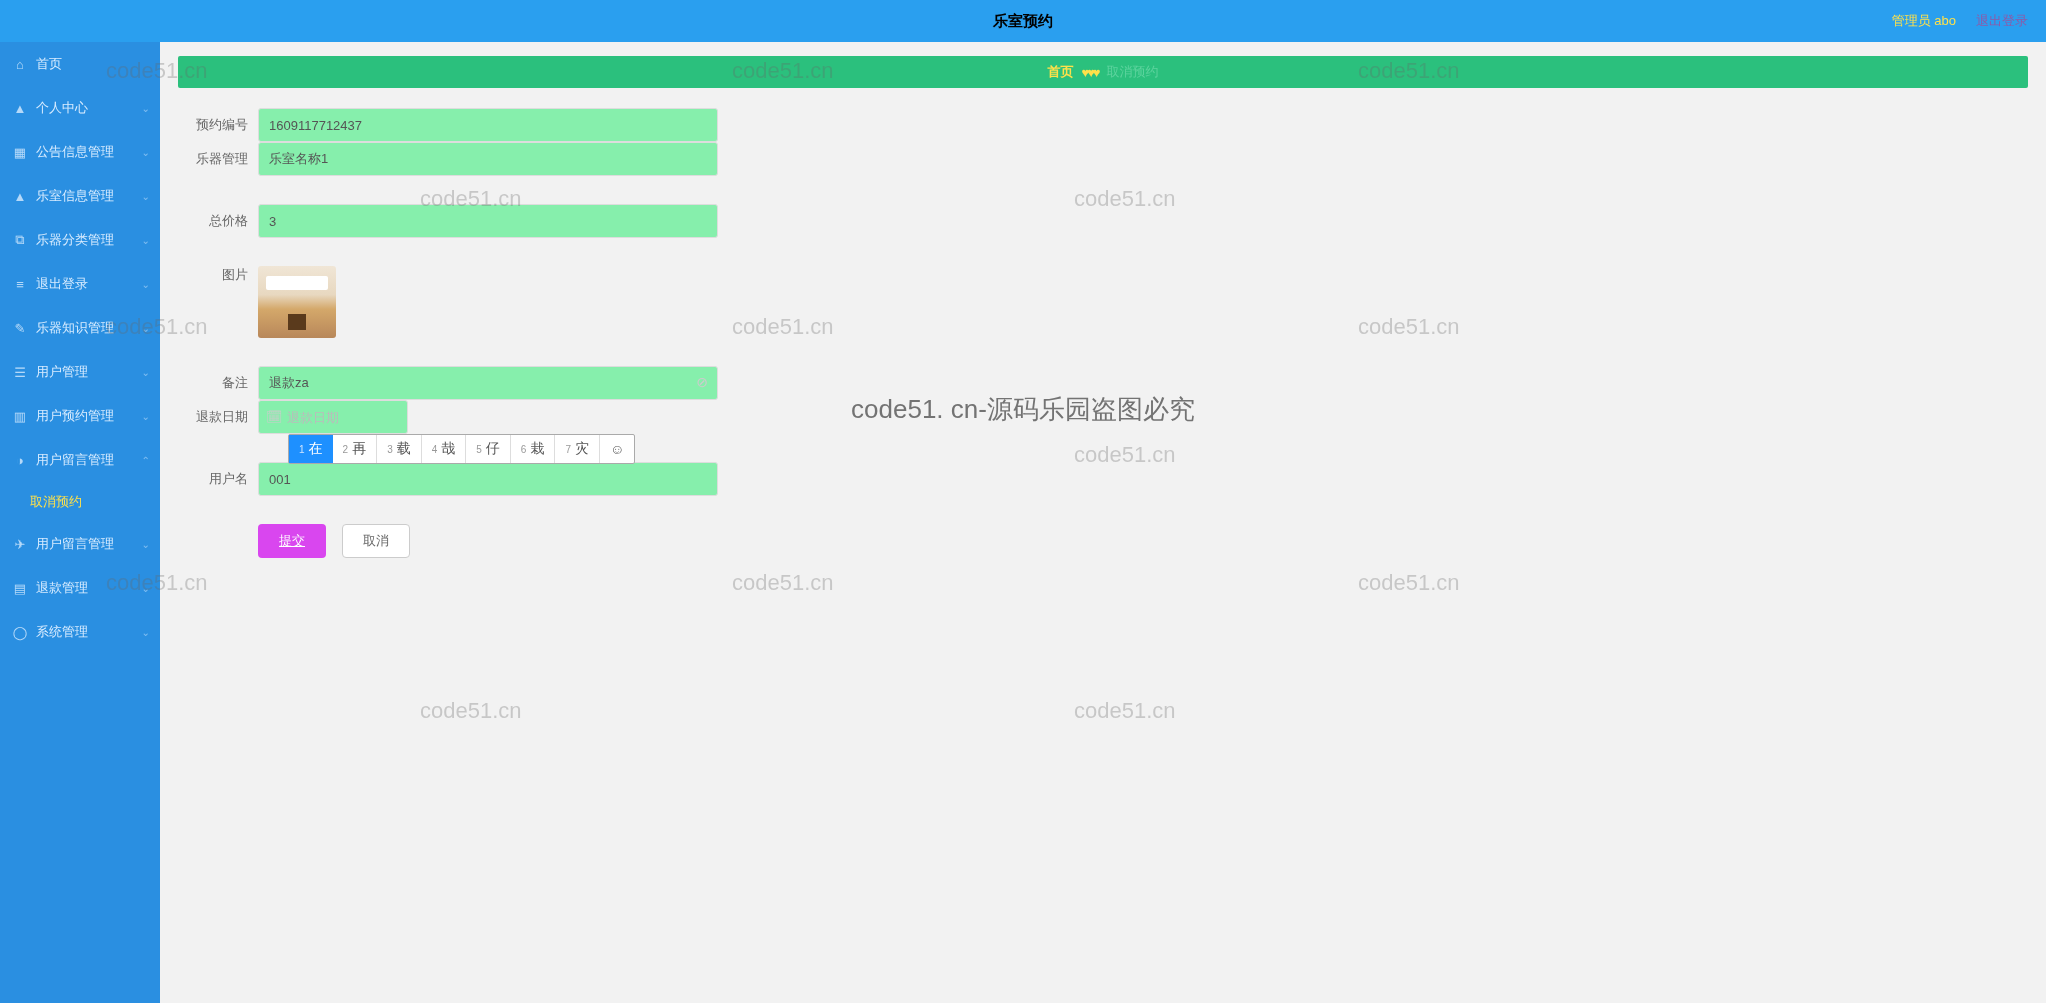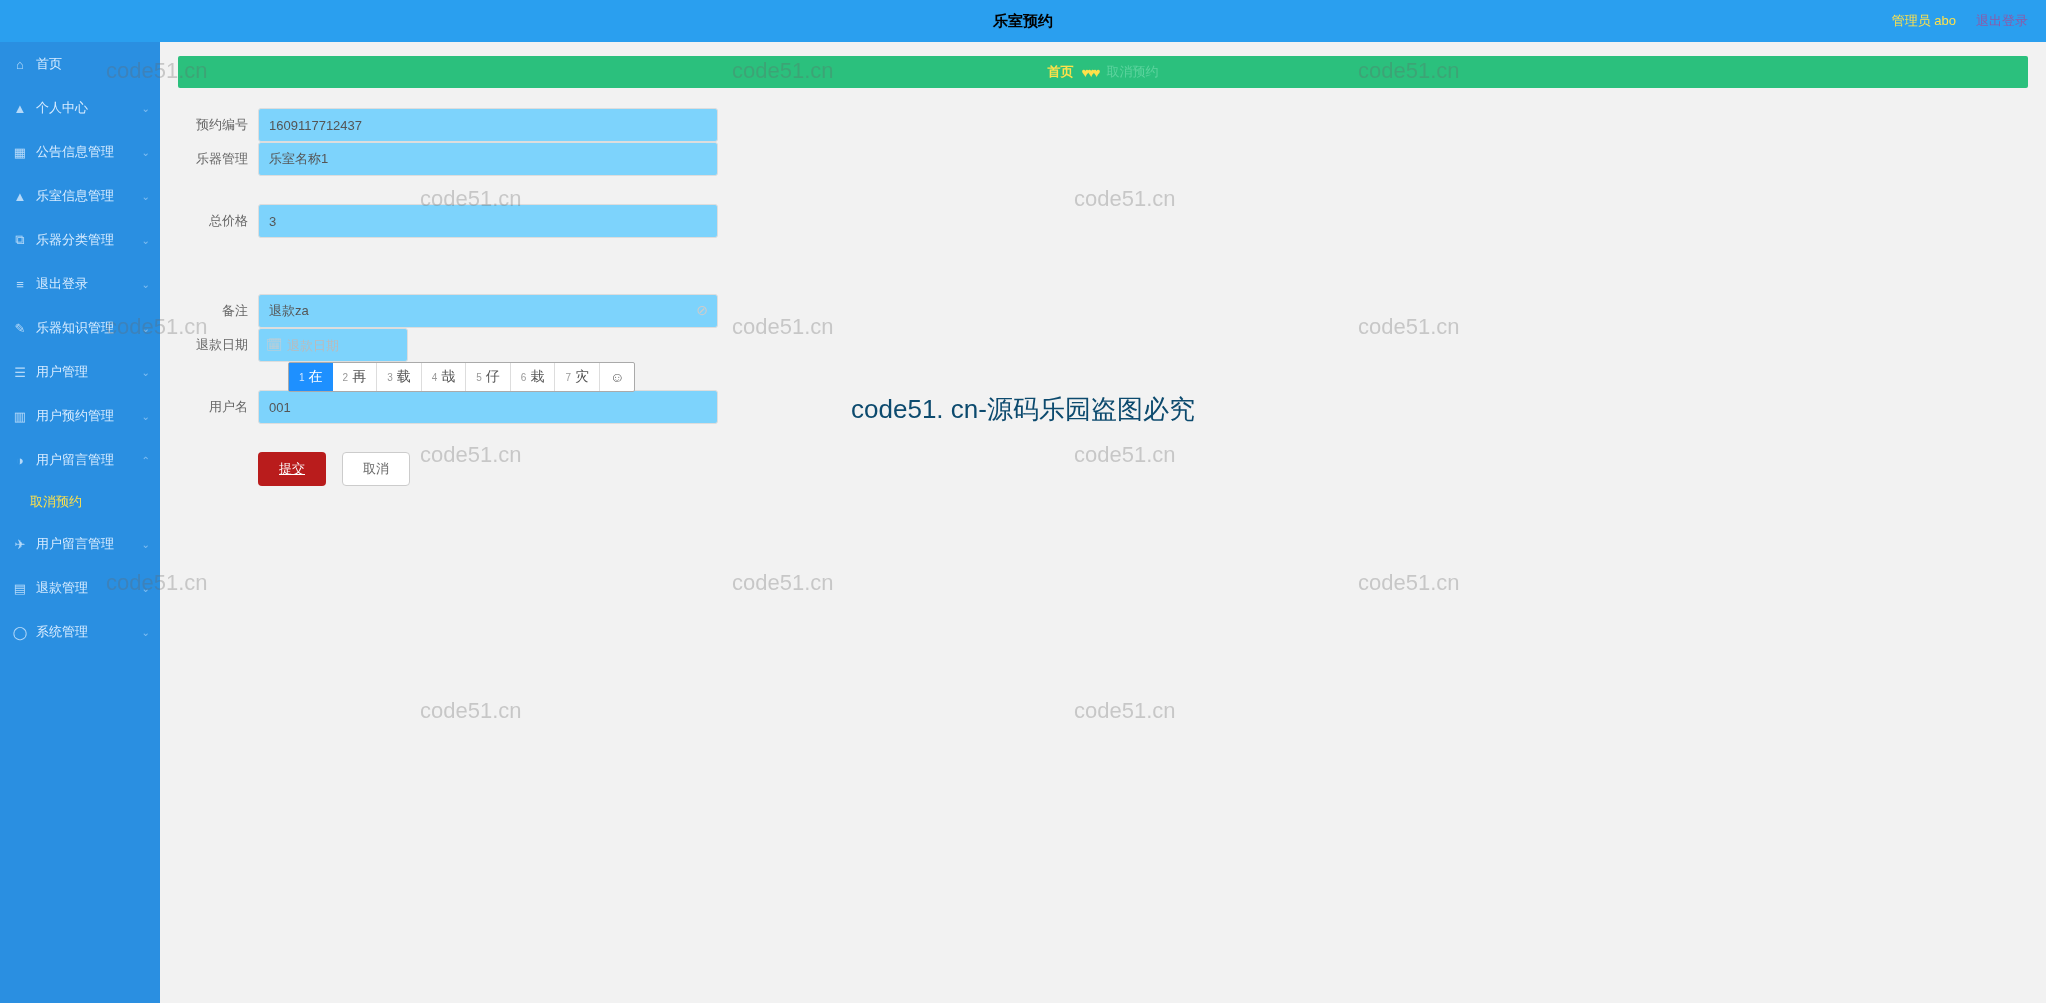--- a/index.html
+++ b/index.html
@@ -25,21 +25,21 @@
 .main { flex:1; padding:14px 18px 18px 18px; }
 .crumb { height:32px; background:#2bc07d; border-radius:2px; display:flex; align-items:center; justify-content:center; gap:8px; color:#fff; font-size:13px; font-weight:700; }
 .crumb .home { color:#ffe14a; }
 .crumb .hearts { color:#ffe14a; letter-spacing:-2px; }
 .crumb .cur { color:#7de0b3; opacity:.6; font-weight:400; }
 
 .form { margin-top:20px; }
 .row { display:flex; margin-bottom:28px;flex-direction:column; }
 .col { flex:1; display:flex; align-items:center; }
 .lbl { width:80px; text-align:right; padding-right:10px; font-size:13px; color:#666; flex-shrink:0; }
-.input { height:34px; border:1px solid #ddd; border-radius:3px; padding:0 10px; font-size:13px; color:#555; background:#7dd3fc; width:460px; }
+.input { height:34px; border:1px solid #ddd; border-radius:3px; padding:0 10px; font-size:13px; color:#555; background:#86efac; width:460px; }
 .input.narrow { width:150px; }
 .input::placeholder { color:#bbb; }
 .input-wrap { position:relative; }
 .clear-icon { position:absolute; right:10px; top:8px; color:#ccc; font-size:14px; cursor:pointer; }
 .cal-icon { position:absolute; left:8px; top:9px; color:#ccc; font-size:13px; pointer-events:none; }
 .input.with-icon { padding-left:28px; }
 
 .thumb { width:78px; height:72px; border-radius:3px; background:linear-gradient(to bottom,#f0e6d6 0%,#e8d8c0 40%,#d4a86a 60%,#b8875a 100%); position:relative; overflow:hidden; }
 .thumb::before { content:""; position:absolute; top:10px; left:8px; right:8px; height:14px; background:#fff; border-radius:2px; }
 .thumb::after { content:""; position:absolute; bottom:8px; left:50%; transform:translateX(-50%); width:18px; height:16px; background:#5a3a1c; }
@@ -47,25 +47,25 @@
 .ime { position:absolute; margin-top:34px; display:flex; height:30px; background:#fff; border:1px solid #aaa; border-radius:2px; font-size:14px; z-index:10; }
 .ime .cand { display:flex; align-items:center; padding:0 10px; gap:4px; border-right:1px solid #ddd; }
 .ime .cand.sel { background:#1e90ff; color:#fff; border:none; }
 .ime .cand .num { font-size:10px; color:#999; }
 .ime .cand.sel .num { color:#cfe5ff; }
 .ime .cand:last-of-type { border-right:1px solid #aaa; }
 .ime .emoji { display:flex; align-items:center; padding:0 10px; }
 
 .actions { display:flex; gap:16px; padding-left:80px; margin-top:6px; }
 .btn { height:34px; padding:0 20px; border-radius:4px; font-size:13px; cursor:pointer; border:1px solid transparent; }
-.btn.primary { background:#b91c1c; color:#fff;text-decoration:underline; }
+.btn.primary { background:#d946ef; color:#fff;text-decoration:underline; }
 .btn.plain { background:#fff; border-color:#ccc; color:#666; }
 
 .wm { position:absolute; color:#666; opacity:.3; font-size:22px; pointer-events:none; font-family:Arial; }
-.wm-red { position:absolute; left:50%; top:392px; transform:translateX(-50%); font-size:26px; color:#0c4a6e; font-weight:400; pointer-events:none; white-space:nowrap; }
+.wm-red { position:absolute; left:50%; top:392px; transform:translateX(-50%); font-size:26px; color:#737373; font-weight:400; pointer-events:none; white-space:nowrap; }
 </style>
 </head>
 <body>
 
 <div class="topbar">
   <div class="title">乐室预约</div>
   <div class="right">
     <span class="admin">管理员 abo</span>
     <span class="logout">退出登录</span>
   </div>
@@ -162,20 +162,24 @@
 
       <div class="row">
         <div class="col">
           <div class="lbl">总价格</div>
           <input class="input" value="3" style="">
         </div>
         <div class="col"></div>
       </div>
 
       <div class="row">
+        <div class="col" style="align-items:flex-start">
+          <div class="lbl">图片</div>
+          <div class="thumb"></div>
+        </div>
         <div class="col"></div>
       </div>
 
       <div class="row">
         <div class="col" style="position:relative">
           <div class="lbl">备注</div>
           <div class="input-wrap">
             <input class="input" value="退款za" style="">
             <span class="clear-icon">⊘</span>
             

